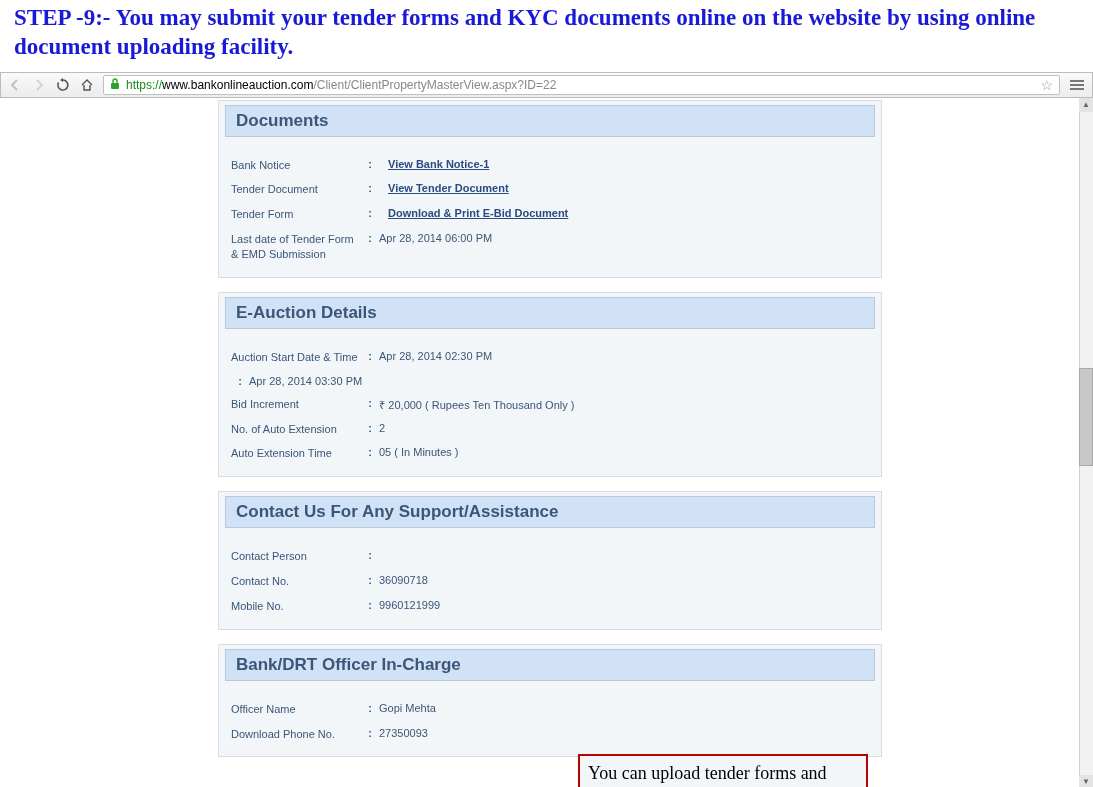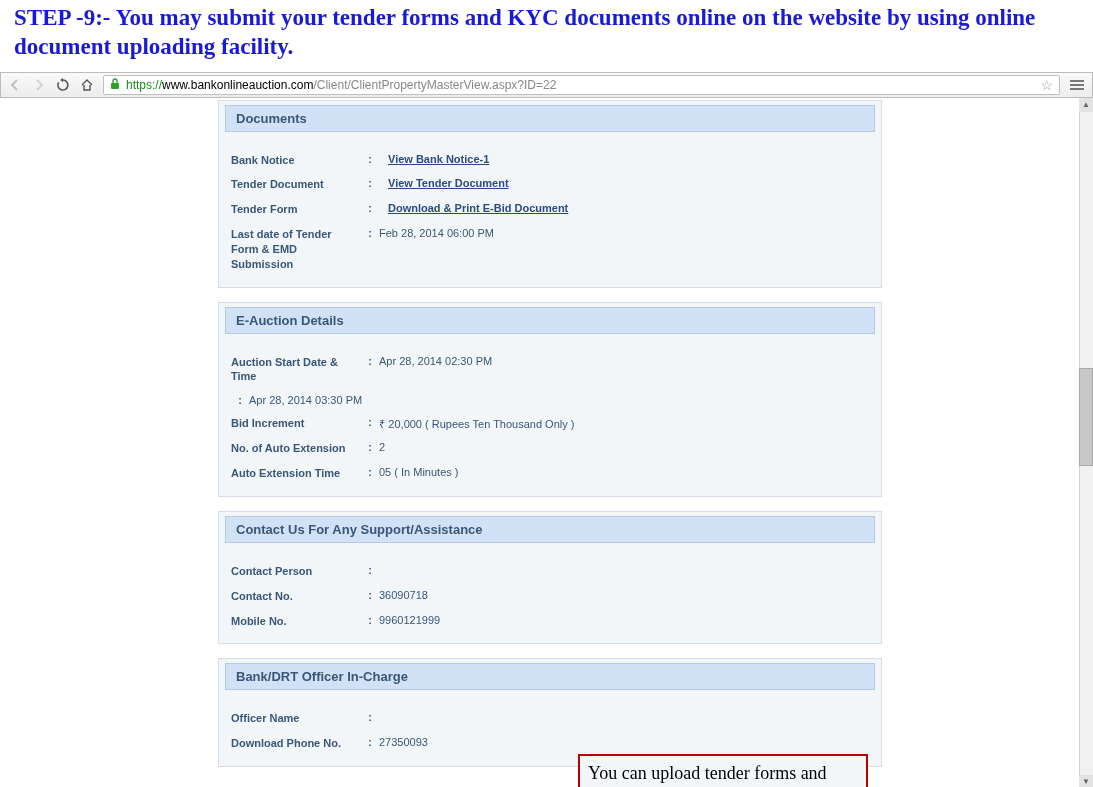--- a/index.html
+++ b/index.html
@@ -80,26 +80,26 @@
     margin-bottom: 14px;
     padding: 4px 6px 10px 6px;
     font-size: 11px;
     color:#3a5678;
   }
   .card-header {
     background: #d1e2f6;
     border: 1px solid #b8c9dd;
     color: #3a5678;
     font-weight: bold;
-    font-size: 13px;
+    font-size: 17px;
     padding: 5px 10px;
     margin-bottom: 16px;
   }
   .row { display:flex; align-items:flex-start; padding:5px 0 5px 6px; }
-  .row .lbl { width:130px; font-weight:bold; color:#3a5678; font-size:11px; line-height:1.35;}
+  .row .lbl { width:130px; font-weight:normal; color:#3a5678; font-size:11px; line-height:1.35;}
   .row .colon { width:18px; color:#3a5678; font-weight:bold; text-align:center; }
   .row .val { flex:1; color:#3a5678; font-size:11px; }
   .row .val a { color:#2a4b80; font-weight:bold; text-decoration:underline;margin-left:9px; }
   .anno-box{
     position:absolute;
     left:578px; top:656px;
     width:290px;
     border:2px solid #b70000;
     padding:6px 8px;
     font-family:"Times New Roman",serif;
@@ -178,21 +178,21 @@
         <div class="val"><a href="#">View Tender Document</a></div>
       </div>
       <div class="row">
         <div class="lbl">Tender Form</div>
         <div class="colon">:</div>
         <div class="val"><a href="#">Download &amp; Print E-Bid Document</a></div>
       </div>
       <div class="row">
         <div class="lbl">Last date of Tender Form &amp; EMD Submission</div>
         <div class="colon">:</div>
-        <div class="val">Feb 28, 2014    06:00 PM</div>
+        <div class="val">Apr 28, 2014    06:00 PM</div>
       </div>
     </div>
 
     <div class="card">
       <div class="card-header">E-Auction Details</div>
       <div class="row">
         <div class="lbl">Auction Start Date &amp; Time</div>
         <div class="colon">:</div>
         <div class="val">Apr 28, 2014   02:30 PM</div>
       </div>
@@ -233,20 +233,21 @@
         <div class="colon">:</div>
         <div class="val">9960121999</div>
       </div>
     </div>
 
     <div class="card">
       <div class="card-header">Bank/DRT Officer In-Charge</div>
       <div class="row">
         <div class="lbl">Officer Name</div>
         <div class="colon">:</div>
+        <div class="val">Gopi Mehta</div>
       </div>
       <div class="row">
         <div class="lbl">Download Phone No.</div>
         <div class="colon">:</div>
         <div class="val">27350093</div>
       </div>
     </div>
 
   </div>
 

